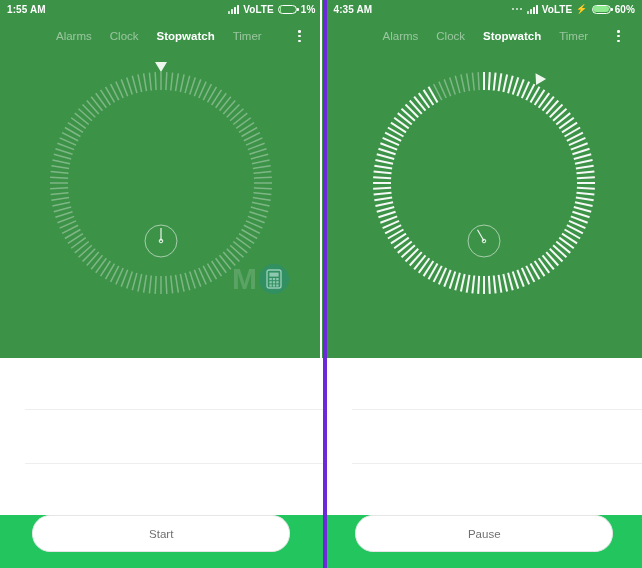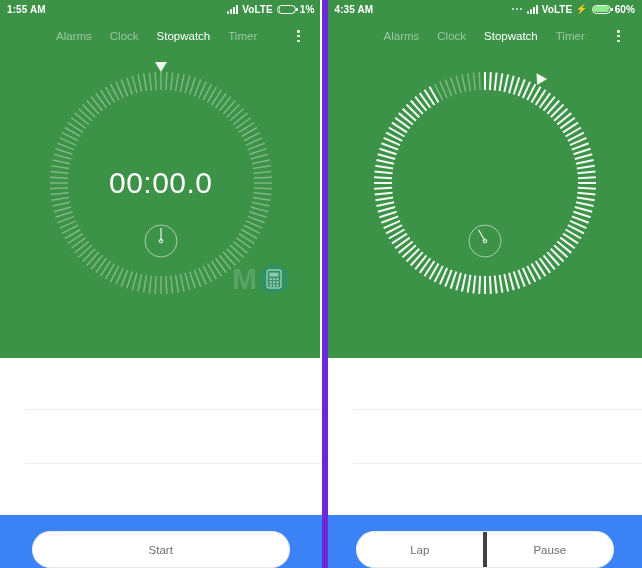--- a/index.html
+++ b/index.html
@@ -16,21 +16,21 @@
     width: 642px; height: 568px;
     display: flex;
     background: #ffffff;
   }
   .panel {
     position: relative;
     width: 321px; height: 568px;
     overflow: hidden;
     background: #ffffff;
   }
-  .panel.left  { border-right: 6px solid #6d28d9; width: 320px; padding-left: 8px; }
+  .panel.left  { border-right: 4px solid #6d28d9; width: 320px; padding-left: 8px; }
 
   
   .green-area {
     position: absolute;
     left: 0; top: 0;
     width: 100%; height: 358px;
     background: #3c9247;
   }
 
   
@@ -108,21 +108,21 @@
     gap: 18px;
     margin-left: 56px;
   }
   .tab {
     font-size: 11.5px;
     color: rgba(255,255,255,0.48);
     white-space: nowrap;
   }
   .tab.active {
     color: #ffffff;
-    font-weight: normal;
+    font-weight: bold;
   }
   .overflow-menu {
     position: absolute;
     right: 18px; top: 50%;
     transform: translateY(-50%);
     display: flex;
     flex-direction: column;
     gap: 2.2px;
     padding: 4px;
   }
@@ -225,23 +225,23 @@
   }
   .lap-row.r1 { top: 51px; }
   .lap-row.r2 { top: 105px; }
   .lap-row.r3 { top: 159px; }
 
   
   .btn-bar {
     position: absolute;
     left: 0; bottom: 0;
     width: 100%; height: 53px;
-    background: #3b82f6;
-    display: flex;
-    align-items: flex-end;
+    background: #22c55e;
+    display: flex;
+    align-items: flex-start;
     justify-content: center;
   }
   .pill {
     display: flex;
     align-items: stretch;
     width: 256px;
     height: 35px;
     border: 1px solid #e6e6e6;
     border-radius: 18px;
     background: #ffffff;
@@ -432,21 +432,20 @@
             <line x1="100.45" y1="23.14" x2="97.64" y2="5.37" stroke="#ffffff" stroke-opacity="0.34" stroke-width="1.5"></line>
             <line x1="105.28" y1="22.51" x2="103.40" y2="4.61" stroke="#ffffff" stroke-opacity="0.34" stroke-width="1.5"></line>
             <line x1="110.13" y1="22.13" x2="109.19" y2="4.15" stroke="#ffffff" stroke-opacity="0.34" stroke-width="1.5"></line>
           </g>
       </svg>
     </div>
     <div class="marker" style="left:50%;top:183px;transform:rotate(0deg)">
       <div class="tri"></div>
     </div>
 
-    <div class="time-readout">00:00.0</div>
 
     <div class="lap-dial">
       <svg width="36" height="36" viewBox="0 0 36 36">
         <circle cx="18" cy="18" r="16" fill="none" stroke="rgba(255,255,255,0.55)" stroke-width="1"></circle>
         <line x1="18" y1="18" x2="18" y2="5" stroke="rgba(255,255,255,0.9)" stroke-width="1.2"></line>
         <circle cx="18" cy="18" r="1.8" fill="none" stroke="rgba(255,255,255,0.9)" stroke-width="1"></circle>
       </svg>
     </div>
 
     <div class="lap-list">
@@ -644,21 +643,20 @@
     </div>
 
     <div class="lap-list">
       <div class="lap-row r1"></div>
       <div class="lap-row r2"></div>
       <div class="lap-row r3"></div>
     </div>
 
     <div class="btn-bar">
       <div class="pill">
-        <button class="pill-btn">Lap</button>
         <button class="pill-btn">Pause</button>
       </div>
     </div>
   </div>
 
   <div class="panel-gap"></div>
 
   <div class="watermark">
     <div class="wm-inner">
       <span>M</span>

